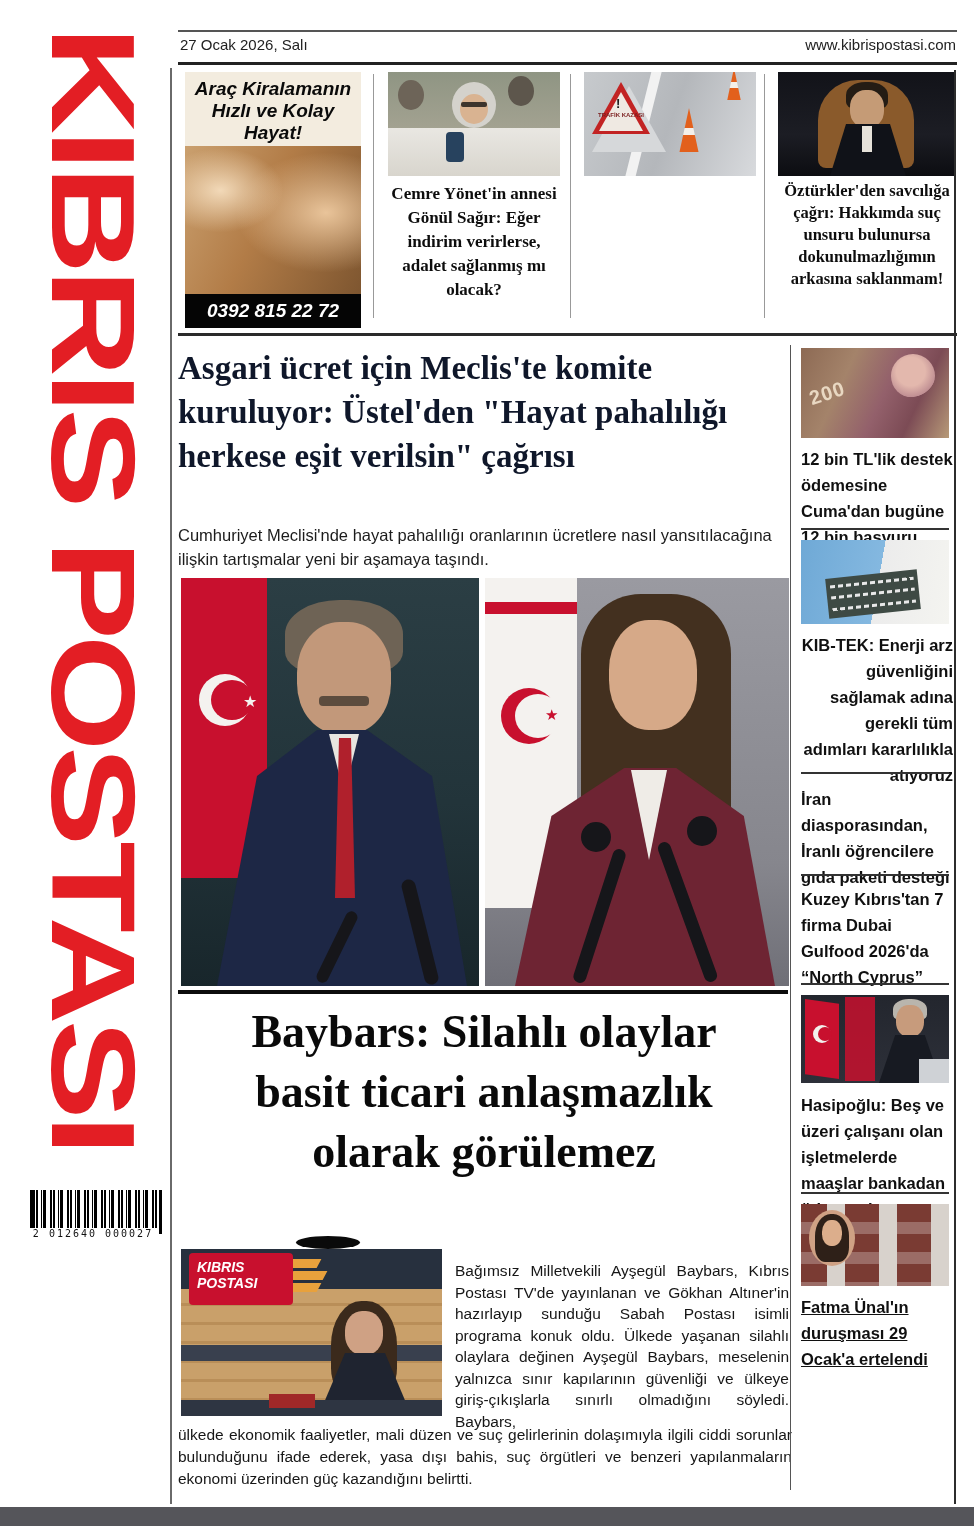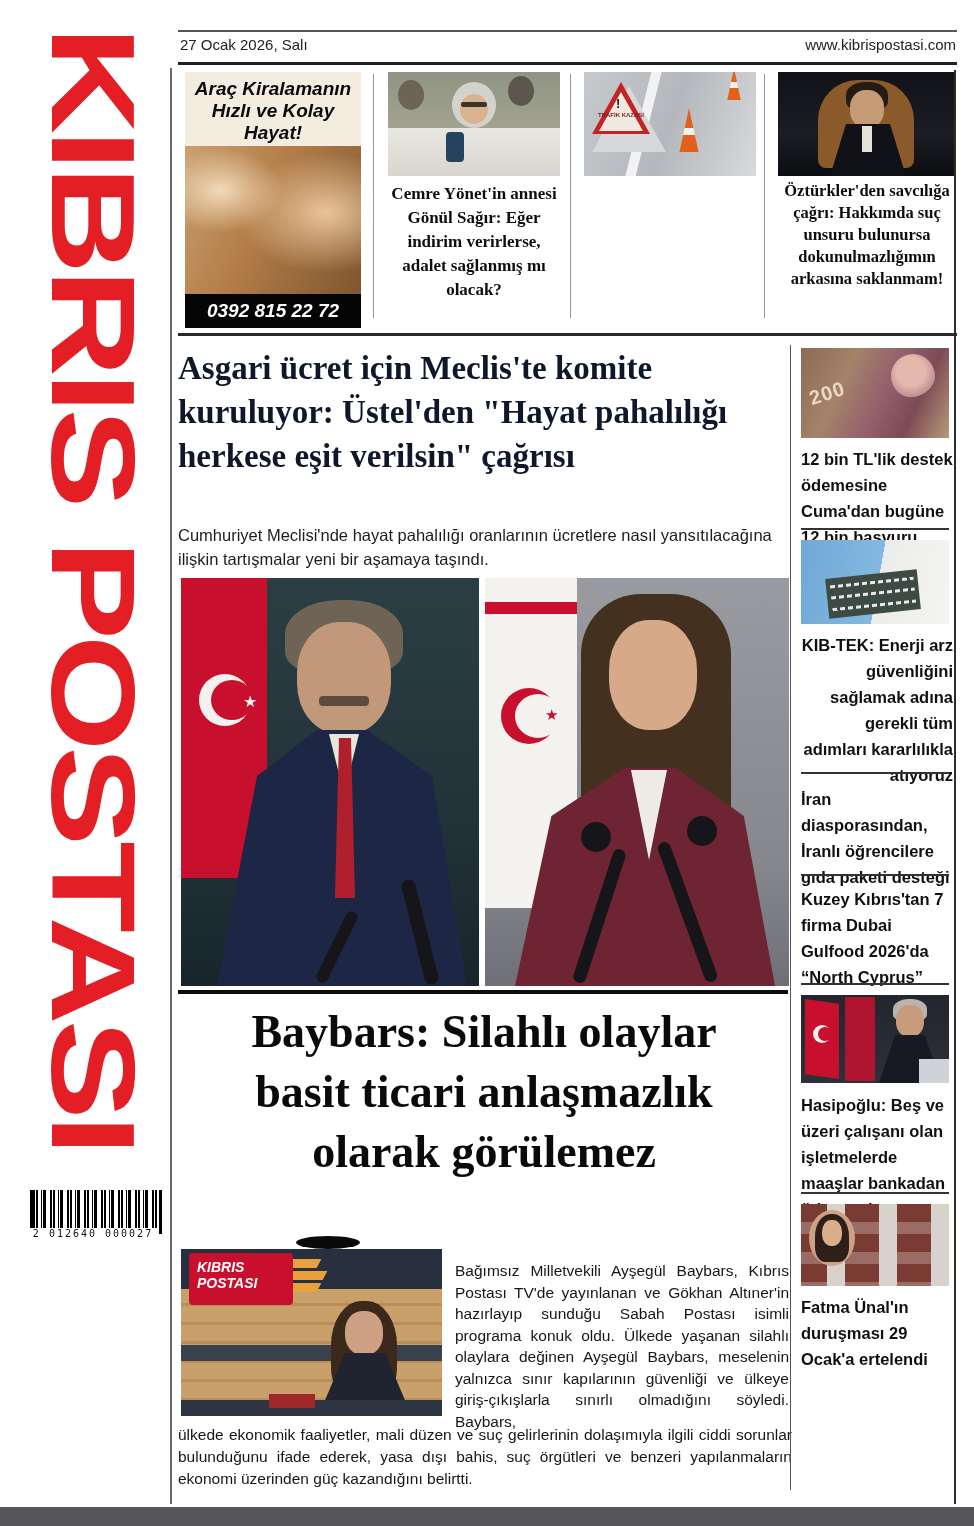--- a/index.html
+++ b/index.html
@@ -280,16 +280,16 @@
   </div>
   <div class="abs sb-cap" style="top:1092px;">Hasipoğlu: Beş ve üzeri çalışanı olan işletmelerde maaşlar bankadan ödenecek</div>
   <div class="abs sb-sep" style="top:1192px;"></div>
 
   <div class="abs sb-img" id="sb-fatma" style="top:1204px;height:82px;">
     <div id="fatma-inset">
       <div class="hair" style="left:6px;top:4px;width:34px;height:48px;background:#2e2018;"></div>
       <div class="face" style="left:13px;top:10px;width:20px;height:26px;background:#dcae8c;"></div>
     </div>
   </div>
-  <div class="abs sb-cap" style="top:1294px;">Fatma Ünal'ın duruşması 29 Ocak'a ertelendi</div>
+  <div class="abs sb-cap" style="top:1294px;text-decoration:underline;">Fatma Ünal'ın duruşması 29 Ocak'a ertelendi</div>
 
   <div class="abs" id="bottom-band"></div>
 </div>
 
 </body></html>

